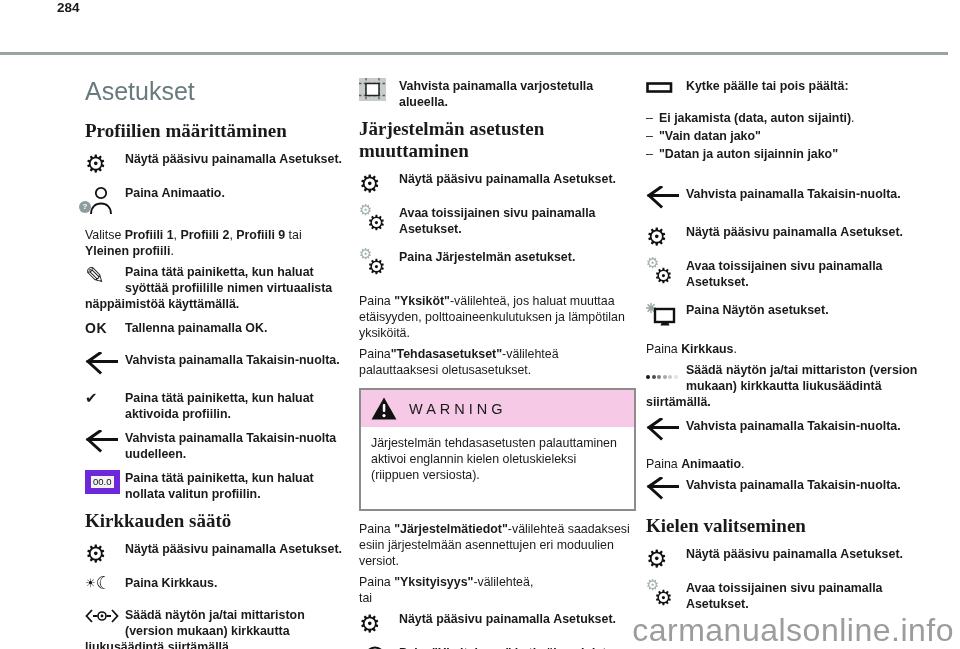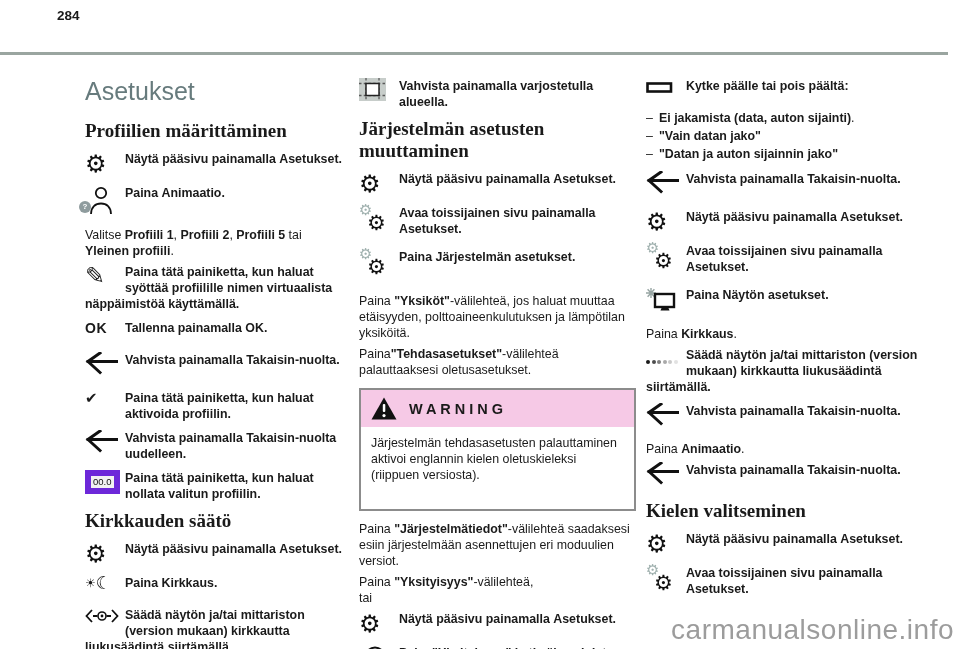--- a/index.html
+++ b/index.html
@@ -2,21 +2,21 @@
 <html><head>
 <meta charset="utf-8">
 <style>
   html,body{margin:0;padding:0;}
   body{
     width:960px;height:649px;position:relative;overflow:hidden;
     background:#ffffff;color:#1a1a1a;
     font-family:"Liberation Sans", sans-serif;
     font-size:12.4px;line-height:16px;
   }
-  .pagenum{position:absolute;top:8px;left:57px;font-size:13.5px;font-weight:bold;}
+  .pagenum{position:absolute;top:0;left:57px;font-size:13.5px;font-weight:bold;}
   .rule{position:absolute;top:52px;left:0;width:948px;height:3px;background:#9aa5a0;}
   .content{
     position:absolute;top:78px;left:85px;right:18px;
     display:grid;grid-template-columns:264px 277px 1fr;column-gap:10px;
   }
   h1.title{font-size:25px;line-height:27px;font-weight:400;color:#677b7d;margin:0 0 15px 0;}
   h2{font-size:19px;line-height:22px;font-weight:700;margin:6px 0 9px 0;clear:both;font-family:Liberation Serif, serif;}
   .row{margin:0 0 8px 0;}
   .row::after{content:"";display:block;clear:both;}
   .ic{float:left;width:40px;min-height:24px;}
@@ -44,29 +44,29 @@
   .dots i:nth-child(1){background:#1a1a1a;}
   .dots i:nth-child(2){background:#4d4d4d;}
   .dots i:nth-child(3){background:#7f7f7f;}
   .dots i:nth-child(4){background:#a9a9a9;}
   .dots i:nth-child(5){background:#c9c9c9;}
   .dots i:nth-child(6){background:#e2e2e2;}
 
   
   .warning{border:2px solid #8c8c8c;margin:10px 0 10px 0;clear:both;}
   .warn-head{background:#f6c9e6;display:flex;align-items:center;gap:12px;padding:7px 10px;}
-  .warn-title{font-weight:bold;font-size:14.5px;letter-spacing:4px;}
+  .warn-title{font-weight:normal;font-size:14.5px;letter-spacing:4px;}
   .warn-body{padding:8px 10px 26px 10px;background:#fff;margin:0;}
 
   
-  .dashlist{list-style:none;margin:2px 0 9px 0;padding:0;clear:both;}
+  .dashlist{list-style:none;margin:2px 0 24px 0;padding:0;clear:both;}
   .dashlist li{margin:0 0 2px 0;}
   .dashlist .dash{display:inline-block;width:13px;}
 
-  .watermark{position:absolute;right:6px;bottom:4px;font-size:28px;line-height:30px;
+  .watermark{position:absolute;right:6px;bottom:4px;font-size:32px;line-height:30px;
     color:#9c9c9c;letter-spacing:0.5px;}
 </style>
 </head>
 <body>
 
 <div class="pagenum">284</div>
 <div class="rule"></div>
 
 <div class="content">
 
@@ -85,21 +85,21 @@
           <svg width="28" height="30" viewBox="0 0 28 30">
             <circle cx="16" cy="8" r="5.2" fill="none" stroke="#111" stroke-width="1.8"></circle>
             <path d="M6 29 c0-7 4.5-10.5 10-10.5 s10 3.5 10 10.5" fill="none" stroke="#111" stroke-width="1.8"></path>
           </svg>
           <span class="qbadge">?</span>
         </span>
       </span>
       <p class="rt">Paina <b>Animaatio</b>.</p>
     </div>
 
-    <p class="para">Valitse <b>Profiili 1</b>, <b>Profiili 2</b>, <b>Profiili 5</b> tai <b>Yleinen profiili</b>.</p>
+    <p class="para">Valitse <b>Profiili 1</b>, <b>Profiili 2</b>, <b>Profiili 9</b> tai <b>Yleinen profiili</b>.</p>
 
     <div class="row">
       <span class="ic"><span class="pencil">✎</span></span>
       <p class="rt">Paina tätä painiketta, kun haluat syöttää profiilille nimen virtuaalista näppäimistöä käyttämällä.</p>
     </div>
 
     <div class="row">
       <span class="ic"><span class="okkey">OK</span></span>
       <p class="rt">Tallenna painamalla <b>OK</b>.</p>
     </div>

